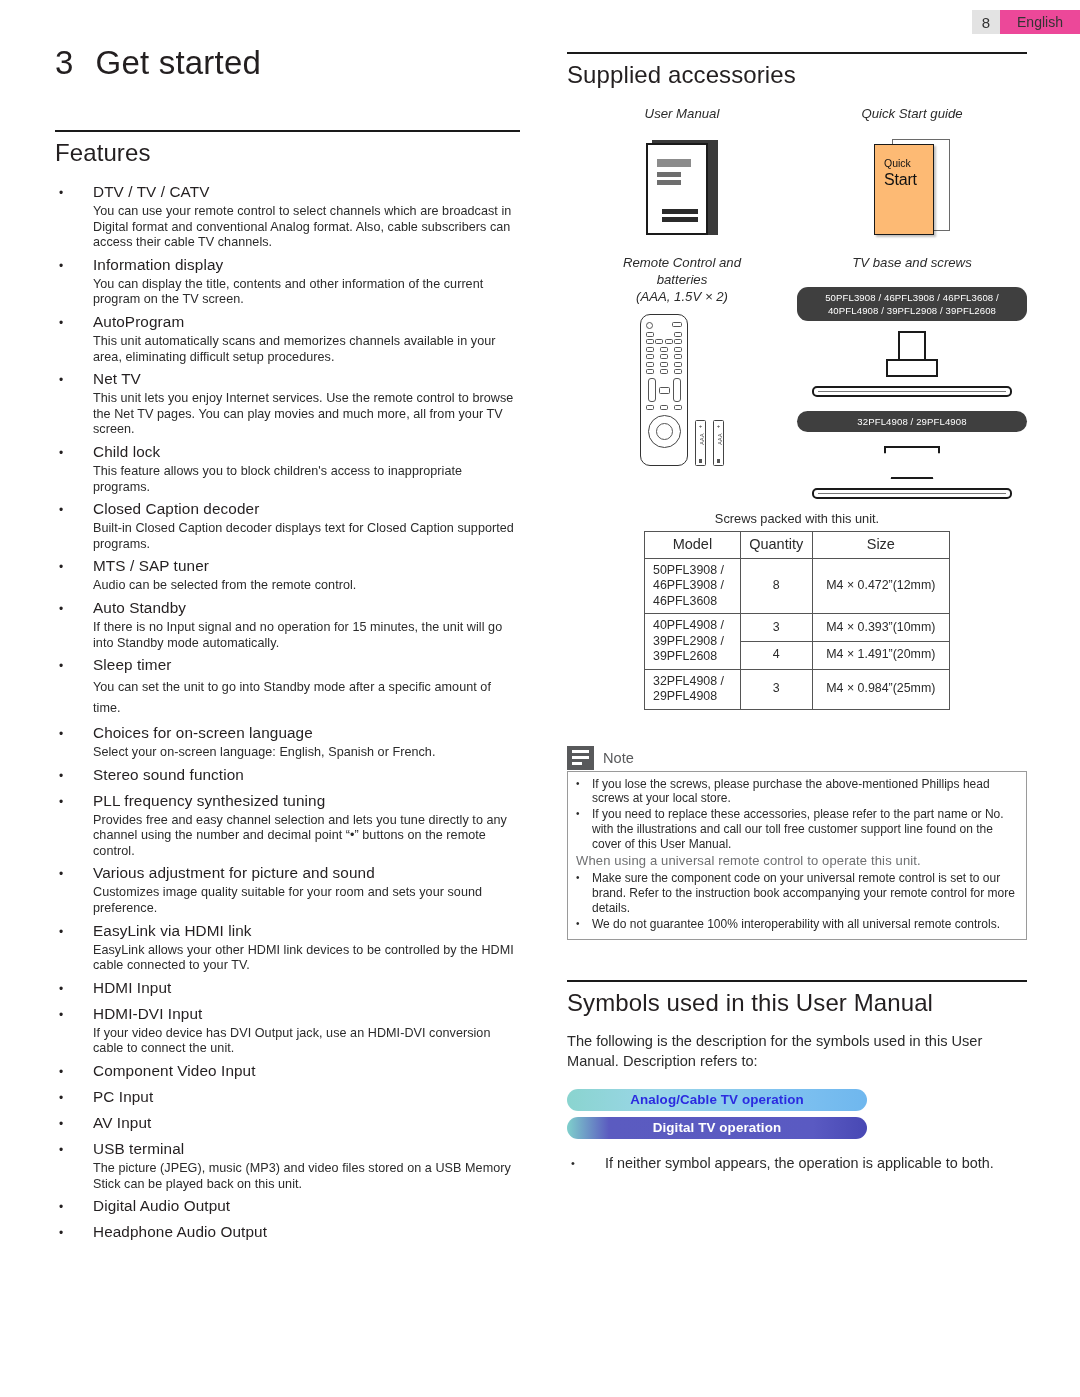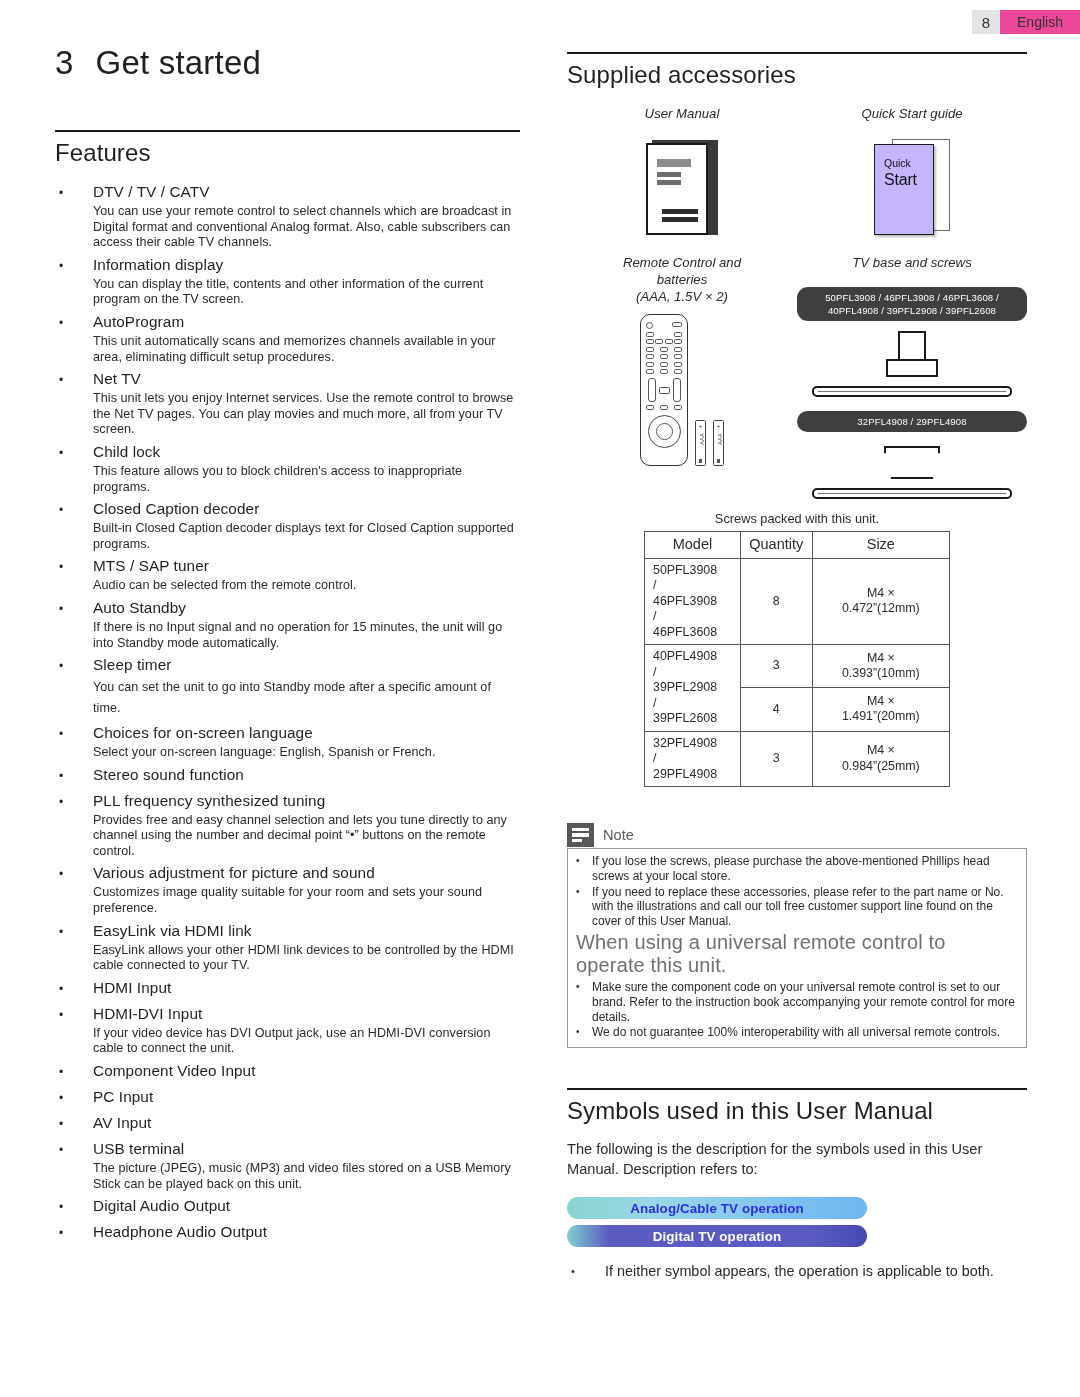--- a/index.html
+++ b/index.html
@@ -169,21 +169,21 @@
     right: 0; top: 0;
     width: 58px; height: 92px;
     background: #fff;
     border: 1.5px solid #6a6a6a;
     box-sizing: border-box;
   }
   .qsg .sheet-front {
     position: absolute;
     left: 0; top: 5px;
     width: 60px; height: 91px;
-    background: #c4b5fd;
+    background: #fdba74;
     border: 1.5px solid #1a1a1a;
     box-sizing: border-box;
     padding: 13px 17px 0 9px;
     text-align: left;
     box-shadow: 2px 2px 2px rgba(0,0,0,.25);
   }
   .qsg .q-small { font-size: 10.5px; line-height: 11px; color: #111; }
   .qsg .q-big { font-size: 16px; line-height: 21px; color: #111; letter-spacing: -0.2px; }
 
   
@@ -331,21 +331,21 @@
   }
   table.screws {
     border-collapse: collapse;
     width: 306px;
     margin: 0 auto;
     font-size: 12.4px;
     color: #2b2b2b;
   }
   table.screws th, table.screws td {
     border: 1.1px solid #555;
-    padding: 4px 18px;
+    padding: 4px 3px;
     text-align: center;
     font-weight: normal;
     line-height: 15.5px;
   }
   table.screws th { font-size: 14.5px; padding: 5px; }
   table.screws td.model { text-align: left; padding-left: 8px; }
   table.screws col.c1 { width: 96px; }
   table.screws col.c2 { width: 72px; }
   table.screws col.c3 { width: 138px; }
 
@@ -375,21 +375,21 @@
   }
   .note-li {
     display: flex;
     font-size: 12px;
     line-height: 14.8px;
     color: #2b2b2b;
     margin-bottom: 1px;
   }
   .note-li .b { width: 16px; flex: none; font-size: 10px; }
   .note-sub {
-    font-size: 20px;
+    font-size: 13px;
     color: #6f7072;
     margin: 2px 0 3px 0;
     letter-spacing: 0.15px;
   }
 
   
   .sym-wrap { margin-top: 40px; }
   .sym-intro {
     font-size: 14.6px;
     line-height: 20px;

